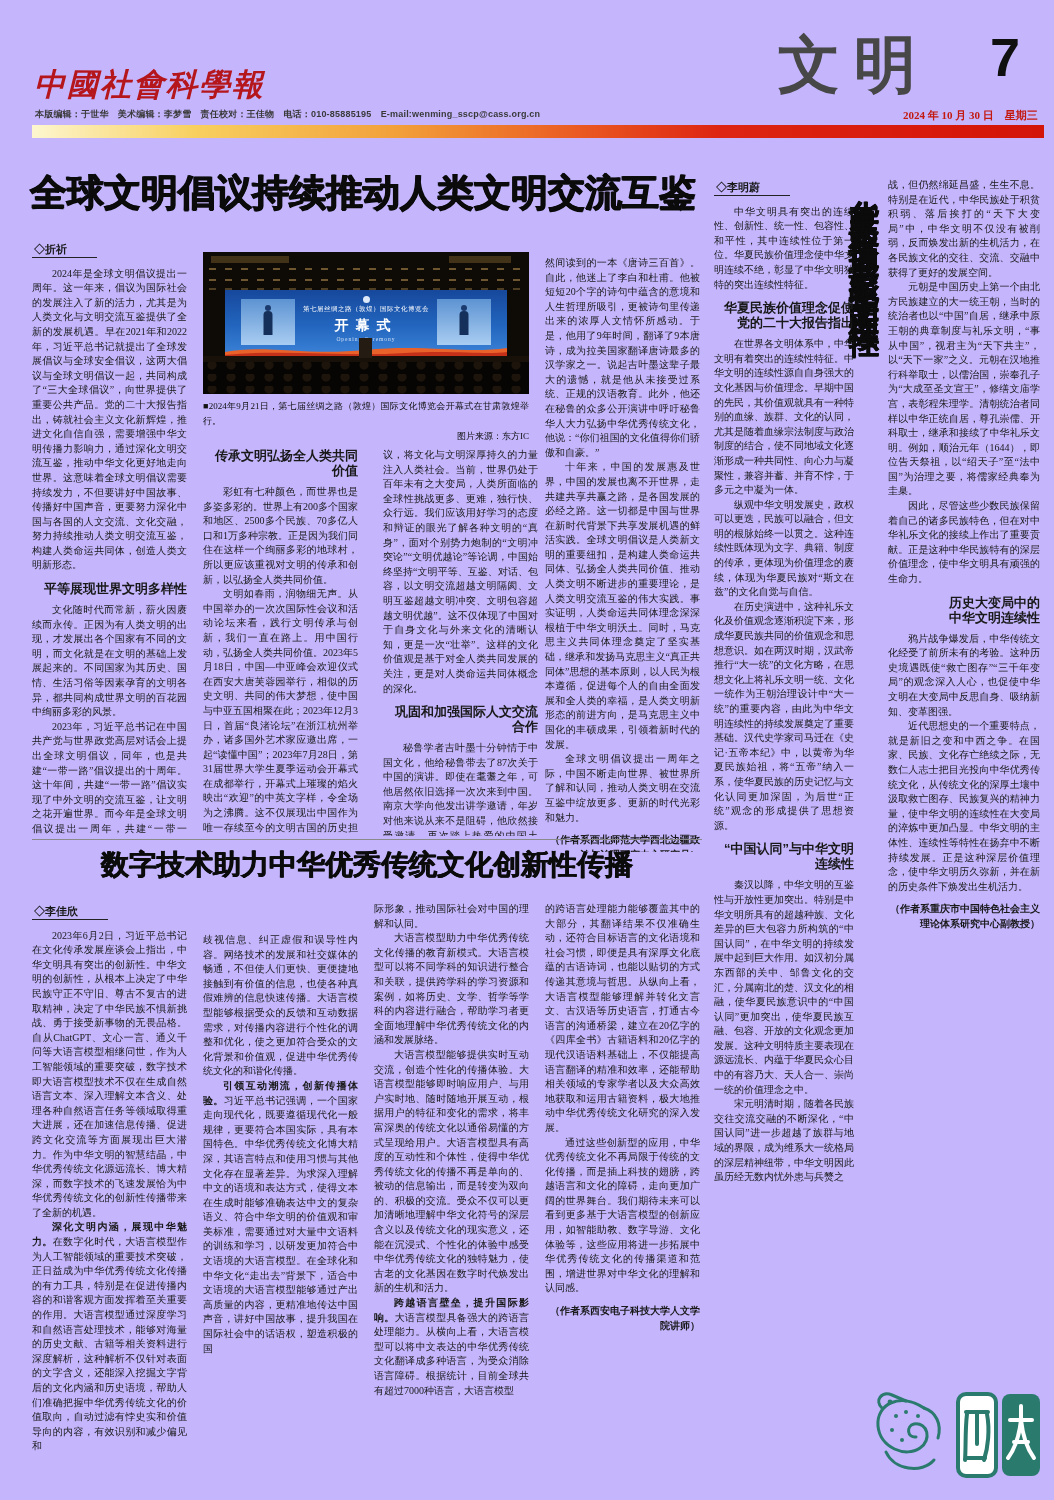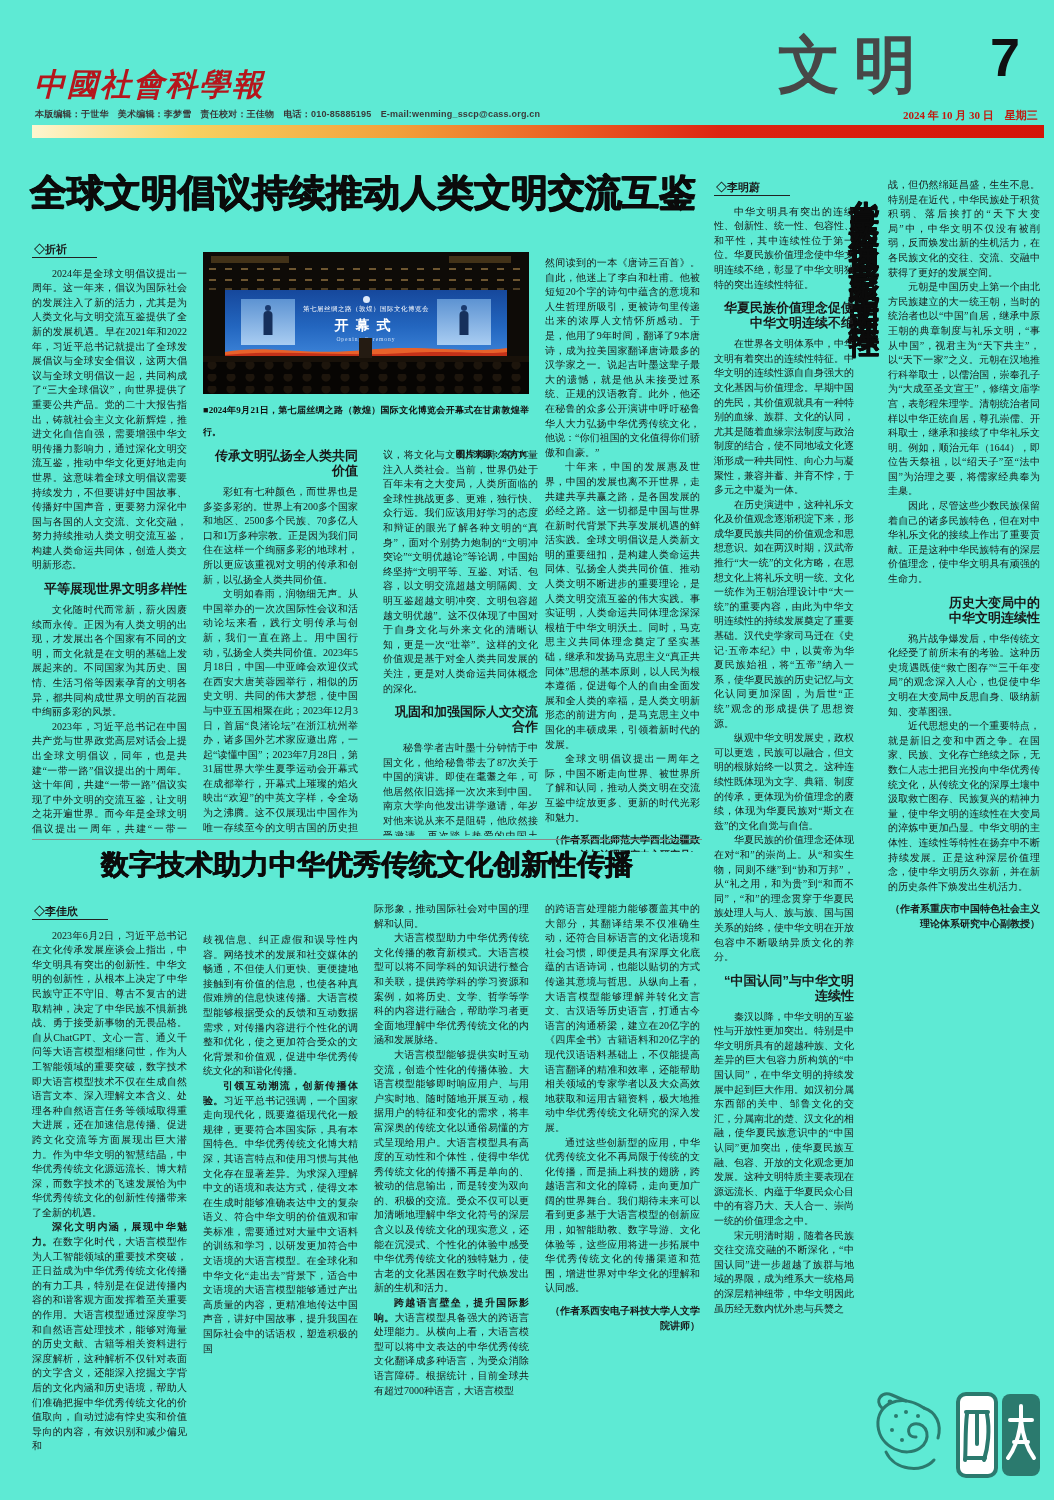--- a/index.html
+++ b/index.html
@@ -1,16 +1,16 @@
 <!DOCTYPE html>
 <html><head>
 <meta charset="utf-8">
 <style>
   html,body{margin:0;padding:0;background:#e9e9e9;}
-  .page{position:relative;width:1054px;height:1500px;background:#5eead4;margin:0 auto;
+  .page{position:relative;width:1054px;height:1500px;background:#c4b5fd;margin:0 auto;
         font-family:"Liberation Serif",serif;color:#1a1a1a;overflow:hidden;}
 
   
   .brand{position:absolute;left:34px;top:64px;font-size:31px;font-weight:bold;font-style:italic;
          color:#b5161c;letter-spacing:2px;white-space:nowrap;}
   .editors{position:absolute;left:35px;top:108px;font-size:9px;font-weight:bold;color:#3a3a3a;
            font-family:"Liberation Sans",sans-serif;letter-spacing:.2px;white-space:nowrap;}
   .section-title{position:absolute;left:778px;top:34px;font-size:62px;font-weight:bold;color:#474747;
                  letter-spacing:14px;line-height:1;}
   .page-num{position:absolute;left:990px;top:30px;font-size:54px;font-weight:bold;color:#101010;
@@ -58,22 +58,22 @@
   .bd-logo{width:7px;height:7px;border-radius:50%;background:#dce9fa;margin:0 auto 2px;}
   .bd-t1{font-size:6.5px;letter-spacing:.5px;white-space:nowrap;}
   .bd-t2{font-size:14px;font-weight:bold;letter-spacing:7px;margin-top:3px;}
   .bd-t3{font-size:5.5px;color:#cfe0f5;margin-top:1px;letter-spacing:1px;}
   .wave{position:absolute;left:22px;top:92px;width:282px;height:14px;}
   .stagefloor{position:absolute;left:0;top:104px;width:326px;height:10px;background:#181109;}
   .podium{position:absolute;left:156px;top:86px;width:13px;height:20px;background:#241b12;}
   .audience{position:absolute;left:0;top:110px;width:326px;height:32px;background:#070503;
             background-image:repeating-radial-gradient(circle at 9px 3px,#1d150c 0 4px,transparent 5px 100%);
             background-size:19px 12px;}
-  .caption{position:absolute;left:203px;top:399px;width:326px;font-size:9px;font-weight:bold;
-           line-height:22px;text-align:justify;color:#111;}
+  .caption{position:absolute;left:203px;top:399px;width:326px;font-size:9px;font-weight:normal;
+           line-height:15px;text-align:justify;color:#111;}
   .caption .src{text-align:right;}
 
   
   .seal{position:absolute;left:866px;top:1386px;width:178px;height:104px;}
 </style>
 </head>
 <body>
 
 <div class="page">
 
@@ -175,25 +175,24 @@
     <p style="text-indent:0;">的跨语言处理能力能够覆盖其中的大部分，其翻译结果不仅准确生动，还符合目标语言的文化语境和社会习惯，即便是具有深厚文化底蕴的古语诗词，也能以贴切的方式传递其意境与哲思。从纵向上看，大语言模型能够理解并转化文言文、古汉语等历史语言，打通古今语言的沟通桥梁，建立在20亿字的《四库全书》古籍语料和20亿字的现代汉语语料基础上，不仅能提高语言翻译的精准和效率，还能帮助相关领域的专家学者以及大众高效地获取和运用古籍资料，极大地推动中华优秀传统文化研究的深入发展。</p>
     <p>通过这些创新型的应用，中华优秀传统文化不再局限于传统的文化传播，而是插上科技的翅膀，跨越语言和文化的障碍，走向更加广阔的世界舞台。我们期待未来可以看到更多基于大语言模型的创新应用，如智能助教、数字导游、文化体验等，这些应用将进一步拓展中华优秀传统文化的传播渠道和范围，增进世界对中华文化的理解和认同感。</p>
     <p class="attr">（作者系西安电子科技大学人文学院讲师）</p>
   </div>
 
   <div class="vert-headline">华夏民族价值理念彰显中华文明连续性</div>
 
   <div class="col" style="left:714px;top:178px;width:140px;height:1300px;">
     <p class="byline"><span>◇李明蔚</span></p>
     <p>中华文明具有突出的连续性、创新性、统一性、包容性、和平性，其中连续性位于第一位。华夏民族价值理念使中华文明连续不绝，彰显了中华文明独特的突出连续性特征。</p>
-    <p class="ch-sub"><span>华夏民族价值理念促使</span><br><span>中华文明连续不绝</span></p>
+    <p class="ch-sub"><span>华夏民族价值理念促使</span><br><span>党的二十大报告指出</span></p>
     <p>在世界各文明体系中，中华文明有着突出的连续性特征。中华文明的连续性源自自身强大的文化基因与价值理念。早期中国的先民，其价值观就具有一种特别的血缘、族群、文化的认同，尤其是随着血缘宗法制度与政治制度的结合，使不同地域文化逐渐形成一种共同性、向心力与凝聚性，兼容并蓄、并育不悖，于多元之中凝为一体。</p>
+    <p>纵观中华文明发展史，政权可以更迭，民族可以融合，但文明的根脉始终一以贯之。这种连续性既体现为文字、典籍、制度的传承，更体现为价值理念的赓续，体现为华夏民族对“斯文在兹”的文化自觉与自信。</p>
     <p>在历史演进中，这种礼乐文化及价值观念逐渐积淀下来，形成华夏民族共同的价值观念和思想意识。如在两汉时期，汉武帝推行“大一统”的文化方略，在思想文化上将礼乐文明一统、文化一统作为王朝治理设计中“大一统”的重要内容，由此为中华文明连续性的持续发展奠定了重要基础。汉代史学家司马迁在《史记·五帝本纪》中，以黄帝为华夏民族始祖，将“五帝”纳入一系，使华夏民族的历史记忆与文化认同更加深固，为后世“正统”观念的形成提供了思想资源。</p>
-    <p>纵观中华文明发展史，政权可以更迭，民族可以融合，但文明的根脉始终一以贯之。这种连续性既体现为文字、典籍、制度的传承，更体现为价值理念的赓续，体现为华夏民族对“斯文在兹”的文化自觉与自信。</p>
-    <p>华夏民族的价值理念还体现在对“和”的崇尚上。从“和实生物，同则不继”到“协和万邦”，从“礼之用，和为贵”到“和而不同”，“和”的理念贯穿于华夏民族处理人与人、族与族、国与国关系的始终，使中华文明在开放包容中不断吸纳异质文化的养分。</p>
     <p class="ch-sub">“中国认同”与中华文明连续性</p>
     <p>秦汉以降，中华文明的互鉴性与开放性更加突出。特别是中华文明所具有的超越种族、文化差异的巨大包容力所构筑的“中国认同”，在中华文明的持续发展中起到巨大作用。如汉初分属东西部的关中、邹鲁文化的交汇，分属南北的楚、汉文化的相融，使华夏民族意识中的“中国认同”更加突出，使华夏民族互融、包容、开放的文化观念更加发展。这种文明特质主要表现在源远流长、内蕴于华夏民众心目中的有容乃大、天人合一、崇尚一统的价值理念之中。</p>
     <p>宋元明清时期，随着各民族交往交流交融的不断深化，“中国认同”进一步超越了族群与地域的界限，成为维系大一统格局的深层精神纽带，中华文明因此虽历经无数内忧外患与兵燹之</p>
   </div>
 
   <div class="col" style="left:888px;top:178px;width:152px;height:1200px;">
     <p style="text-indent:0;">战，但仍然绵延昌盛，生生不息。特别是在近代，中华民族处于积贫积弱、落后挨打的“天下大变局”中，中华文明不仅没有被削弱，反而焕发出新的生机活力，在各民族文化的交往、交流、交融中获得了更好的发展空间。</p>
     <p>元朝是中国历史上第一个由北方民族建立的大一统王朝，当时的统治者也以“中国”自居，继承中原王朝的典章制度与礼乐文明，“事从中国”，视君主为“天下共主”，以“天下一家”之义。元朝在汉地推行科举取士，以儒治国，崇奉孔子为“大成至圣文宣王”，修缮文庙学宫，表彰程朱理学。清朝统治者同样以中华正统自居，尊孔崇儒、开科取士，继承和接续了中华礼乐文明。例如，顺治元年（1644），即位告天祭祖，以“绍天子”至“法中国”为治理之要，将儒家经典奉为圭臬。</p>
     <p>因此，尽管这些少数民族保留着自己的诸多民族特色，但在对中华礼乐文化的接续上作出了重要贡献。正是这种中华民族特有的深层价值理念，使中华文明具有顽强的生命力。</p>
     <p class="ch-sub"><span>历史大变局中的</span><br><span>中华文明连续性</span></p>

